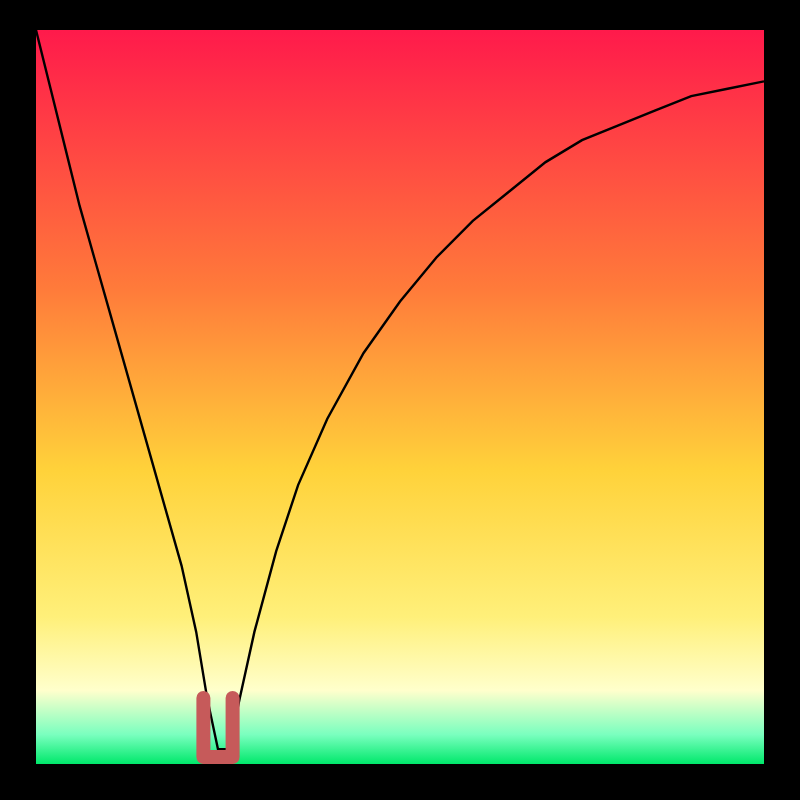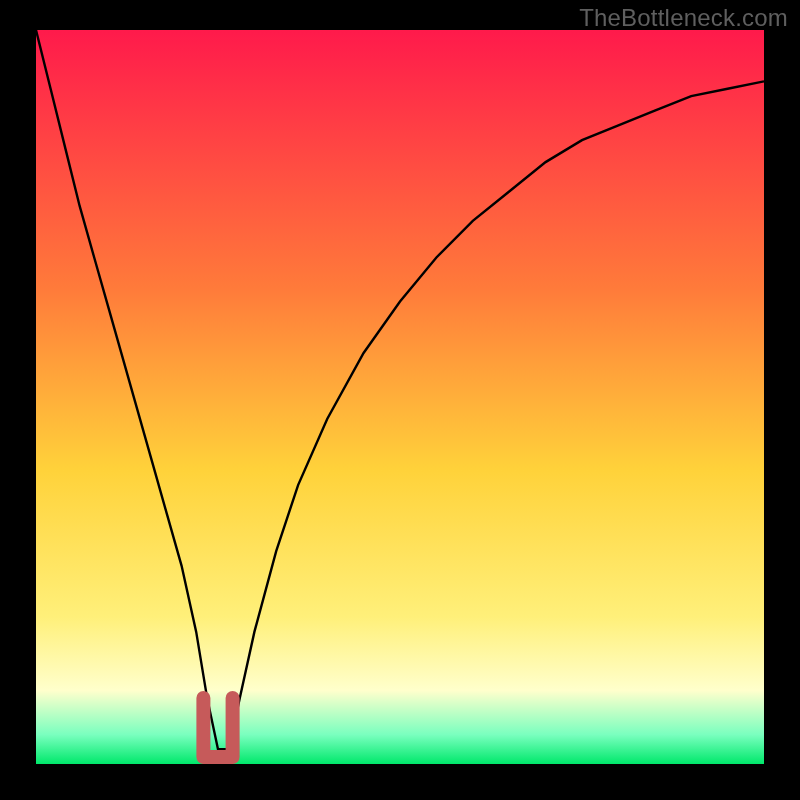--- a/index.html
+++ b/index.html
@@ -35,21 +35,20 @@
     letter-spacing: 0.2px;
     user-select: none;
   }
   svg { display: block; }
 </style>
 </head>
 <body>
 
 <div class="frame">
 
-  <div class="watermark">TheBottleneck.com</div>
 
   <div class="plot">
     <svg id="chart-svg" width="728" height="734" viewBox="0 0 728 734" preserveAspectRatio="none">
       <defs>
         <linearGradient id="bg-grad" x1="0" y1="0" x2="0" y2="1">
           <stop id="g0" offset="0%" stop-color="#ff1a4b"></stop>
           <stop id="g1" offset="35%" stop-color="#ff7a3a"></stop>
           <stop id="g2" offset="60%" stop-color="#ffd23a"></stop>
           <stop id="g3" offset="80%" stop-color="#fff07a"></stop>
           <stop id="g4" offset="90%" stop-color="#ffffcc"></stop>

